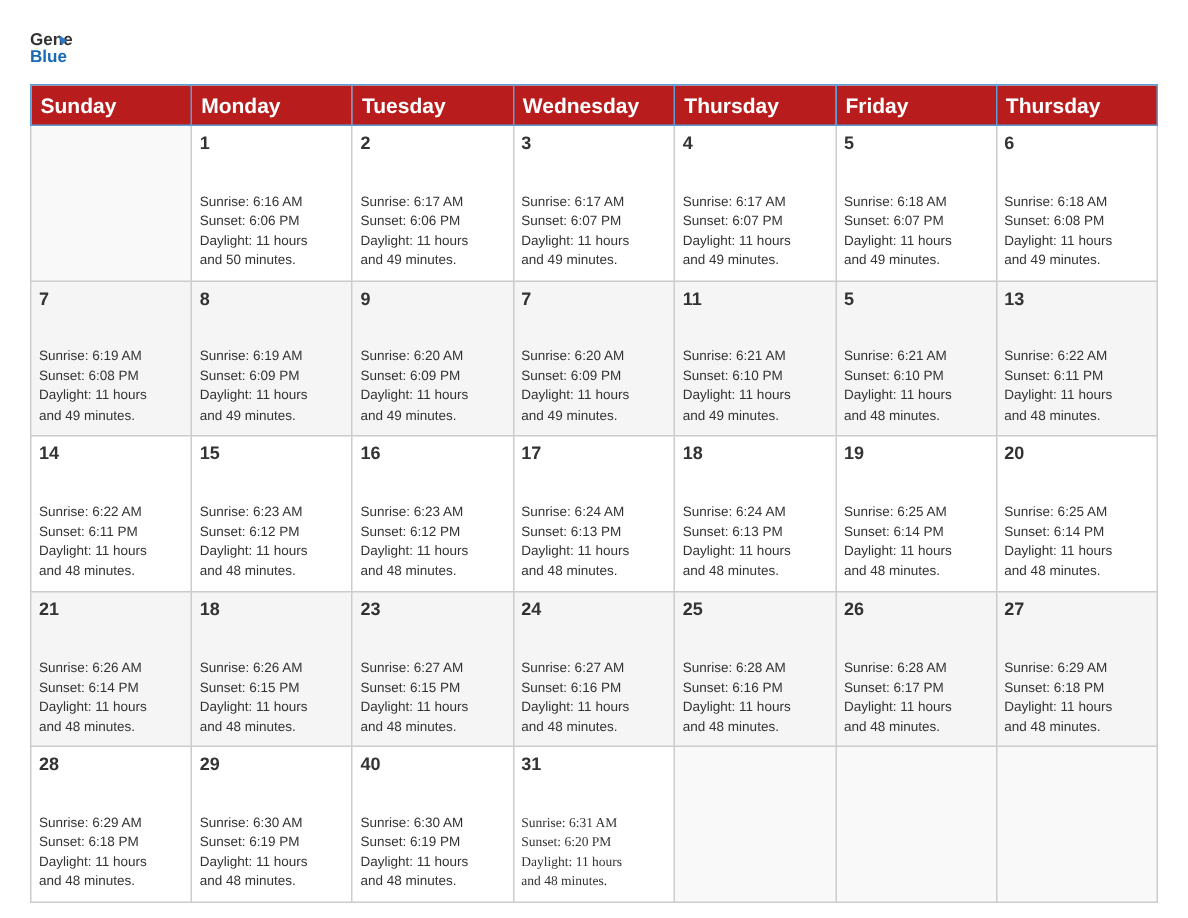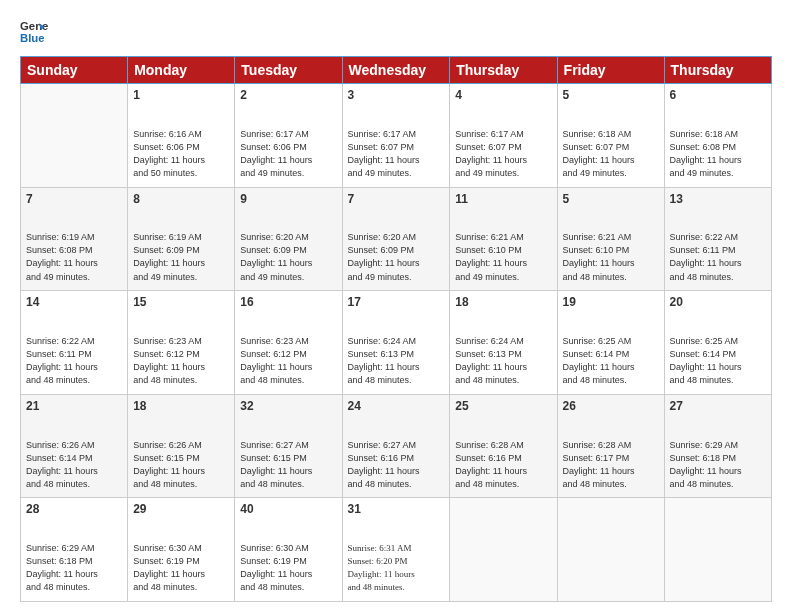--- a/index.html
+++ b/index.html
@@ -277,21 +277,21 @@
 and 48 minutes.</div>
           </td>
           <td>
             <span class="day-num">18</span>
             <div class="day-info" style="white-space: pre-line;">Sunrise: 6:26 AM
 Sunset: 6:15 PM
 Daylight: 11 hours
 and 48 minutes.</div>
           </td>
           <td>
-            <span class="day-num">32</span>
+            <span class="day-num">23</span>
             <div class="day-info" style="white-space: pre-line;">Sunrise: 6:27 AM
 Sunset: 6:15 PM
 Daylight: 11 hours
 and 48 minutes.</div>
           </td>
           <td>
             <span class="day-num">24</span>
             <div class="day-info" style="white-space: pre-line;">Sunrise: 6:27 AM
 Sunset: 6:16 PM
 Daylight: 11 hours

